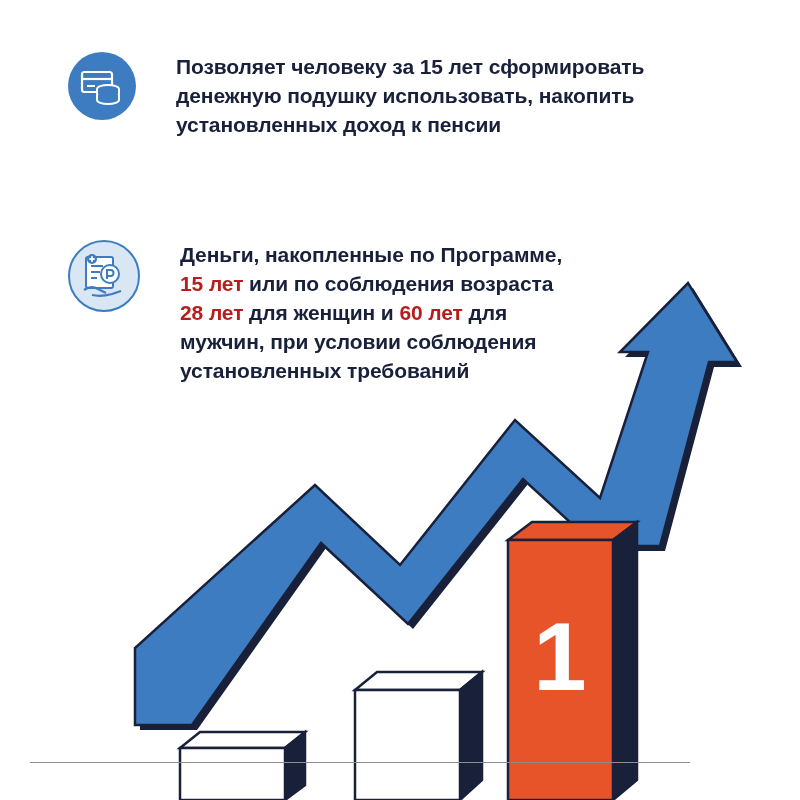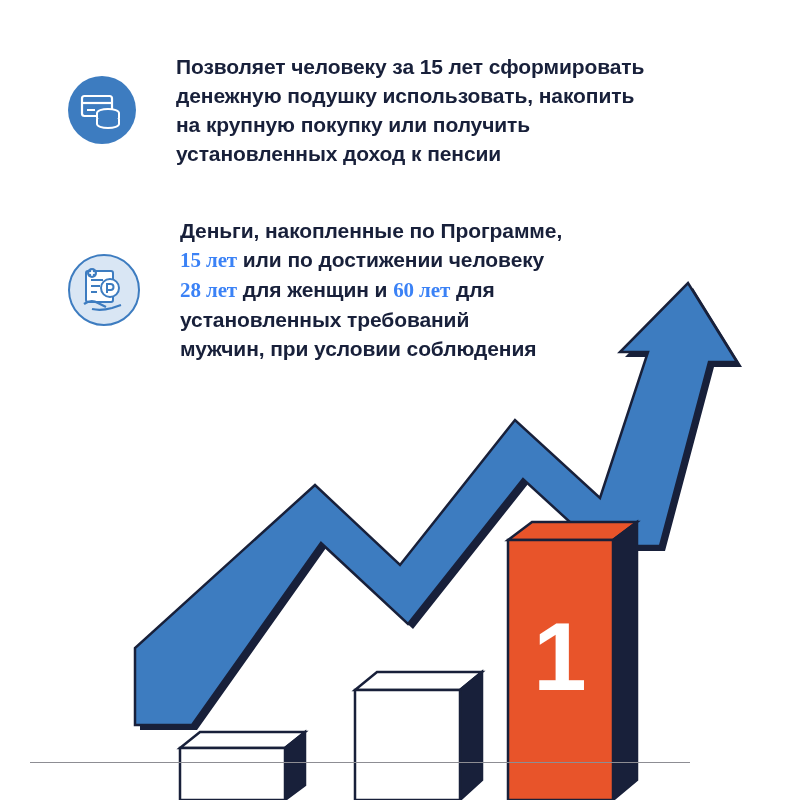--- a/index.html
+++ b/index.html
@@ -24,24 +24,24 @@
     left: 0;
     top: 0;
     width: 800px;
     height: 800px;
   }
 
   
   .bullet {
     position: absolute;
     display: flex;
-    align-items: center;
+    align-items: flex-start;
   }
   #bullet-1 { left: 68px; top: 52px; }
-  #bullet-2 { left: 68px; top: 216px; }
+  #bullet-2 { left: 68px; top: 240px; }
 
   .badge {
     flex: 0 0 auto;
     width: 68px;
     height: 68px;
     border-radius: 50%;
     background: #3d7cc0;
     position: relative;
   }
   .badge.outline {
@@ -52,21 +52,21 @@
 
   .bullet-text {
     margin-left: 40px;
     max-width: 520px;
     font-size: 21px;
     line-height: 29px;
     font-weight: bold;
     color: #18203a;
     letter-spacing: -0.1px;
   }
-  .accent { color: #3b82f6; font-family: Liberation Serif, serif; }
+  .accent { color: #b91c1c; }
 
   
   #baseline {
     position: absolute;
     left: 30px;
     top: 762px;
     width: 660px;
     height: 1px;
     background: #8d8d93;
   }
@@ -112,21 +112,20 @@
         <line x1="14" y1="27" x2="44" y2="27" stroke="#ffffff" stroke-width="2.2"></line>
         <line x1="19" y1="34" x2="27" y2="34" stroke="#ffffff" stroke-width="2"></line>
         <ellipse cx="40" cy="37" rx="11" ry="4" fill="#3d7cc0" stroke="#ffffff" stroke-width="2"></ellipse>
         <path d="M29 37 v5 a11 4 0 0 0 22 0 v-5" fill="#3d7cc0" stroke="#ffffff" stroke-width="2"></path>
         <path d="M29 43 v5 a11 4 0 0 0 22 0 v-5" fill="#3d7cc0" stroke="#ffffff" stroke-width="2"></path>
       </svg>
     </div>
     <div class="bullet-text">
       <div>Позволяет человеку за 15 лет сформировать</div>
       <div>денежную подушку использовать, накопить</div>
-      <div>на крупную покупку или получить</div>
       <div>установленных доход к пенсии</div>
     </div>
   </div>
 
   <div class="bullet" id="bullet-2">
     <div class="badge outline">
       <svg width="68" height="68" viewBox="0 0 68 68">
         <rect x="16" y="15" width="27" height="31" rx="2" fill="#ffffff" stroke="#3d7cc0" stroke-width="2"></rect>
         <line x1="21" y1="24" x2="33" y2="24" stroke="#3d7cc0" stroke-width="2"></line>
         <line x1="21" y1="30" x2="30" y2="30" stroke="#3d7cc0" stroke-width="2"></line>
@@ -138,27 +137,27 @@
         <path d="M37 37 v-9 h3.5 a3 3 0 0 1 0 6 H36" fill="none" stroke="#3d7cc0" stroke-width="2"></path>
         <path d="M14 48 q7 -5 14 -1 l8 4" fill="none" stroke="#3d7cc0" stroke-width="2.2"></path>
         <path d="M22 53 q9 2 20 -1 l9 -3" fill="none" stroke="#3d7cc0" stroke-width="2.2"></path>
       </svg>
     </div>
     <div class="bullet-text">
       <div>
         <span>Деньги, накопленные по Программе,</span>
       </div>
       <div>
-        <span class="accent">15 лет</span><span> или по достижении человеку</span>
+        <span class="accent">15 лет</span><span> или по соблюдения возраста</span>
       </div>
       <div>
         <span class="accent">28 лет</span><span> для женщин и </span><span class="accent">60 лет</span><span> для</span>
       </div>
       <div>
-        <span>установленных требований</span>
+        <span>мужчин, при условии соблюдения</span>
       </div>
       <div>
-        <span>мужчин, при условии соблюдения</span>
+        <span>установленных требований</span>
       </div>
     </div>
   </div>
 
 </div>
 
 </body></html>

